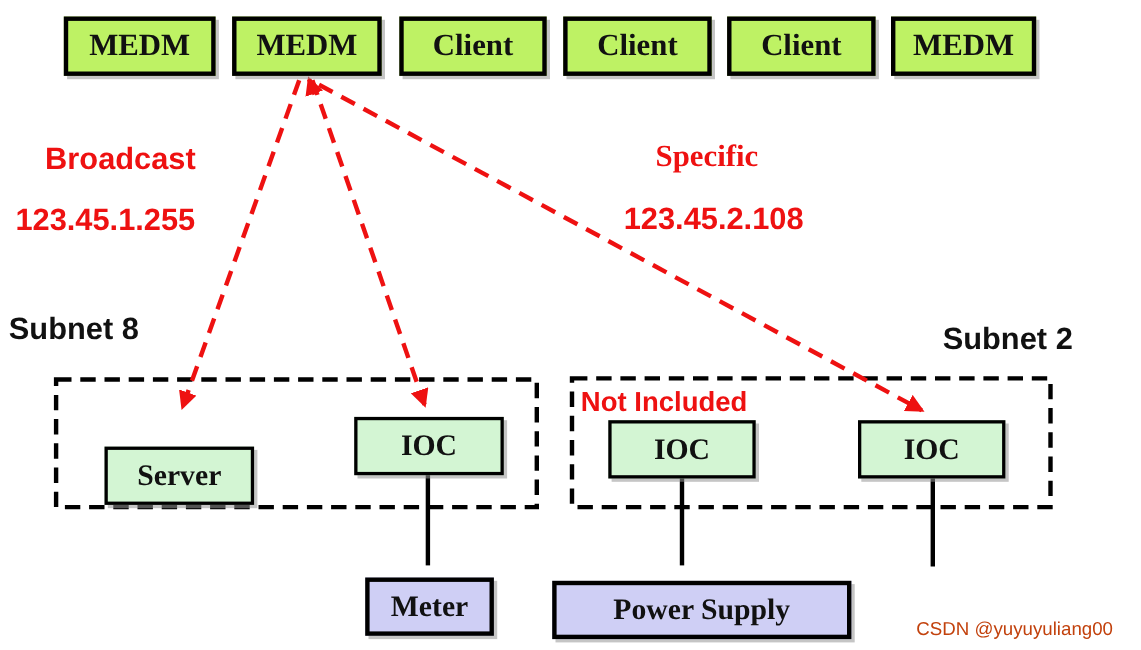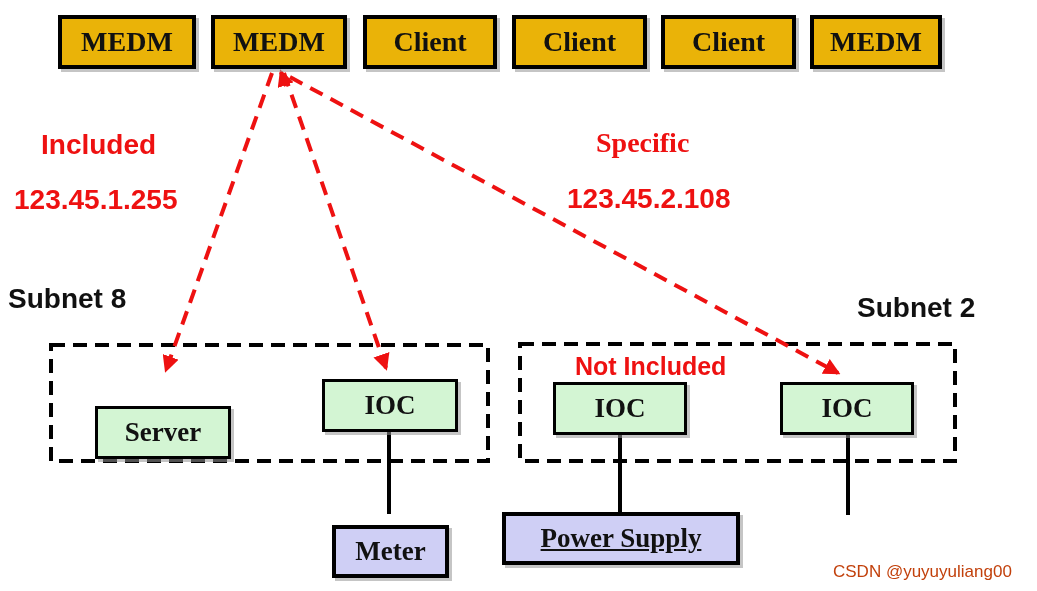--- a/index.html
+++ b/index.html
@@ -15,32 +15,32 @@
     position:absolute;
     box-sizing:border-box;
     border:4px solid #000;
     text-align:center;
     font-family:"Liberation Serif", serif;
     font-weight:bold;
     color:#111;
     z-index:2;
     box-shadow:3px 3px 0 rgba(150,150,150,0.55);
   }
-  .node.blue{background:#eab308;height:54px;line-height:46px;font-size:28px;top:15px;}
+  .node.blue{background:#bef264;height:54px;line-height:46px;font-size:28px;top:15px;}
   .node.green{background:#d3f5d3;border-width:3px;height:53px;line-height:47px;font-size:27px;}
   .node.lav{background:#cfcff5;height:53px;line-height:45px;font-size:27px;}
   .label{
     position:absolute;
     font-weight:bold;
     white-space:nowrap;
     z-index:3;
   }
   .red{color:#ee1111;font-size:28px;}
   .black{color:#111;font-size:28px;}
-  .notincluded{color:#ee1111;font-size:25px;margin-left:47px;}
+  .notincluded{color:#ee1111;font-size:25px;}
   .watermark{
     position:absolute;
     left:833px;top:562px;
     color:#c2410c;
     font-size:17px;
     font-weight:normal;
     z-index:4;
     white-space:nowrap;
   }
 </style>
@@ -70,33 +70,33 @@
     <line x1="286" y1="86" x2="281" y2="72" stroke="#ee1111" stroke-width="4" marker-end="url(#arrow)"></line>
   </svg>
 
   <div class="node blue" style="left:58px;width:138px;">MEDM</div>
   <div class="node blue" style="left:211px;width:136px;">MEDM</div>
   <div class="node blue" style="left:363px;width:134px;">Client</div>
   <div class="node blue" style="left:512px;width:135px;">Client</div>
   <div class="node blue" style="left:661px;width:135px;">Client</div>
   <div class="node blue" style="left:810px;width:132px;">MEDM</div>
 
-  <div class="label red" style="left:41px;top:129px;">Included</div>
+  <div class="label red" style="left:41px;top:129px;">Broadcast</div>
   <div class="label red" style="left:14px;top:184px;">123.45.1.255</div>
   <div class="label red" style="left:596px;top:127px;font-family:Liberation Serif, serif;">Specific</div>
   <div class="label red" style="left:567px;top:183px;">123.45.2.108</div>
   <div class="label notincluded" style="left:528px;top:352px;">Not Included</div>
 
   <div class="label black" style="left:8px;top:283px;">Subnet 8</div>
   <div class="label black" style="left:857px;top:292px;text-align:right;">Subnet 2</div>
 
   <div class="node green" style="left:95px;top:380px;width:136px;margin-top:26px;">Server</div>
   <div class="node green" style="left:322px;top:379px;width:136px;">IOC</div>
 
   <div class="node green" style="left:553px;top:382px;width:134px;">IOC</div>
   <div class="node green" style="left:780px;top:382px;width:134px;">IOC</div>
 
   <div class="node lav" style="left:332px;top:512px;width:117px;margin-top:13px;">Meter</div>
-  <div class="node lav" style="left:502px;top:512px;width:238px;text-decoration:underline;">Power Supply</div>
+  <div class="node lav" style="left:502px;top:528px;width:272px;">Power Supply</div>
 
   <div class="watermark">CSDN @yuyuyuliang00</div>
 
 </div>
 
 </body></html>

